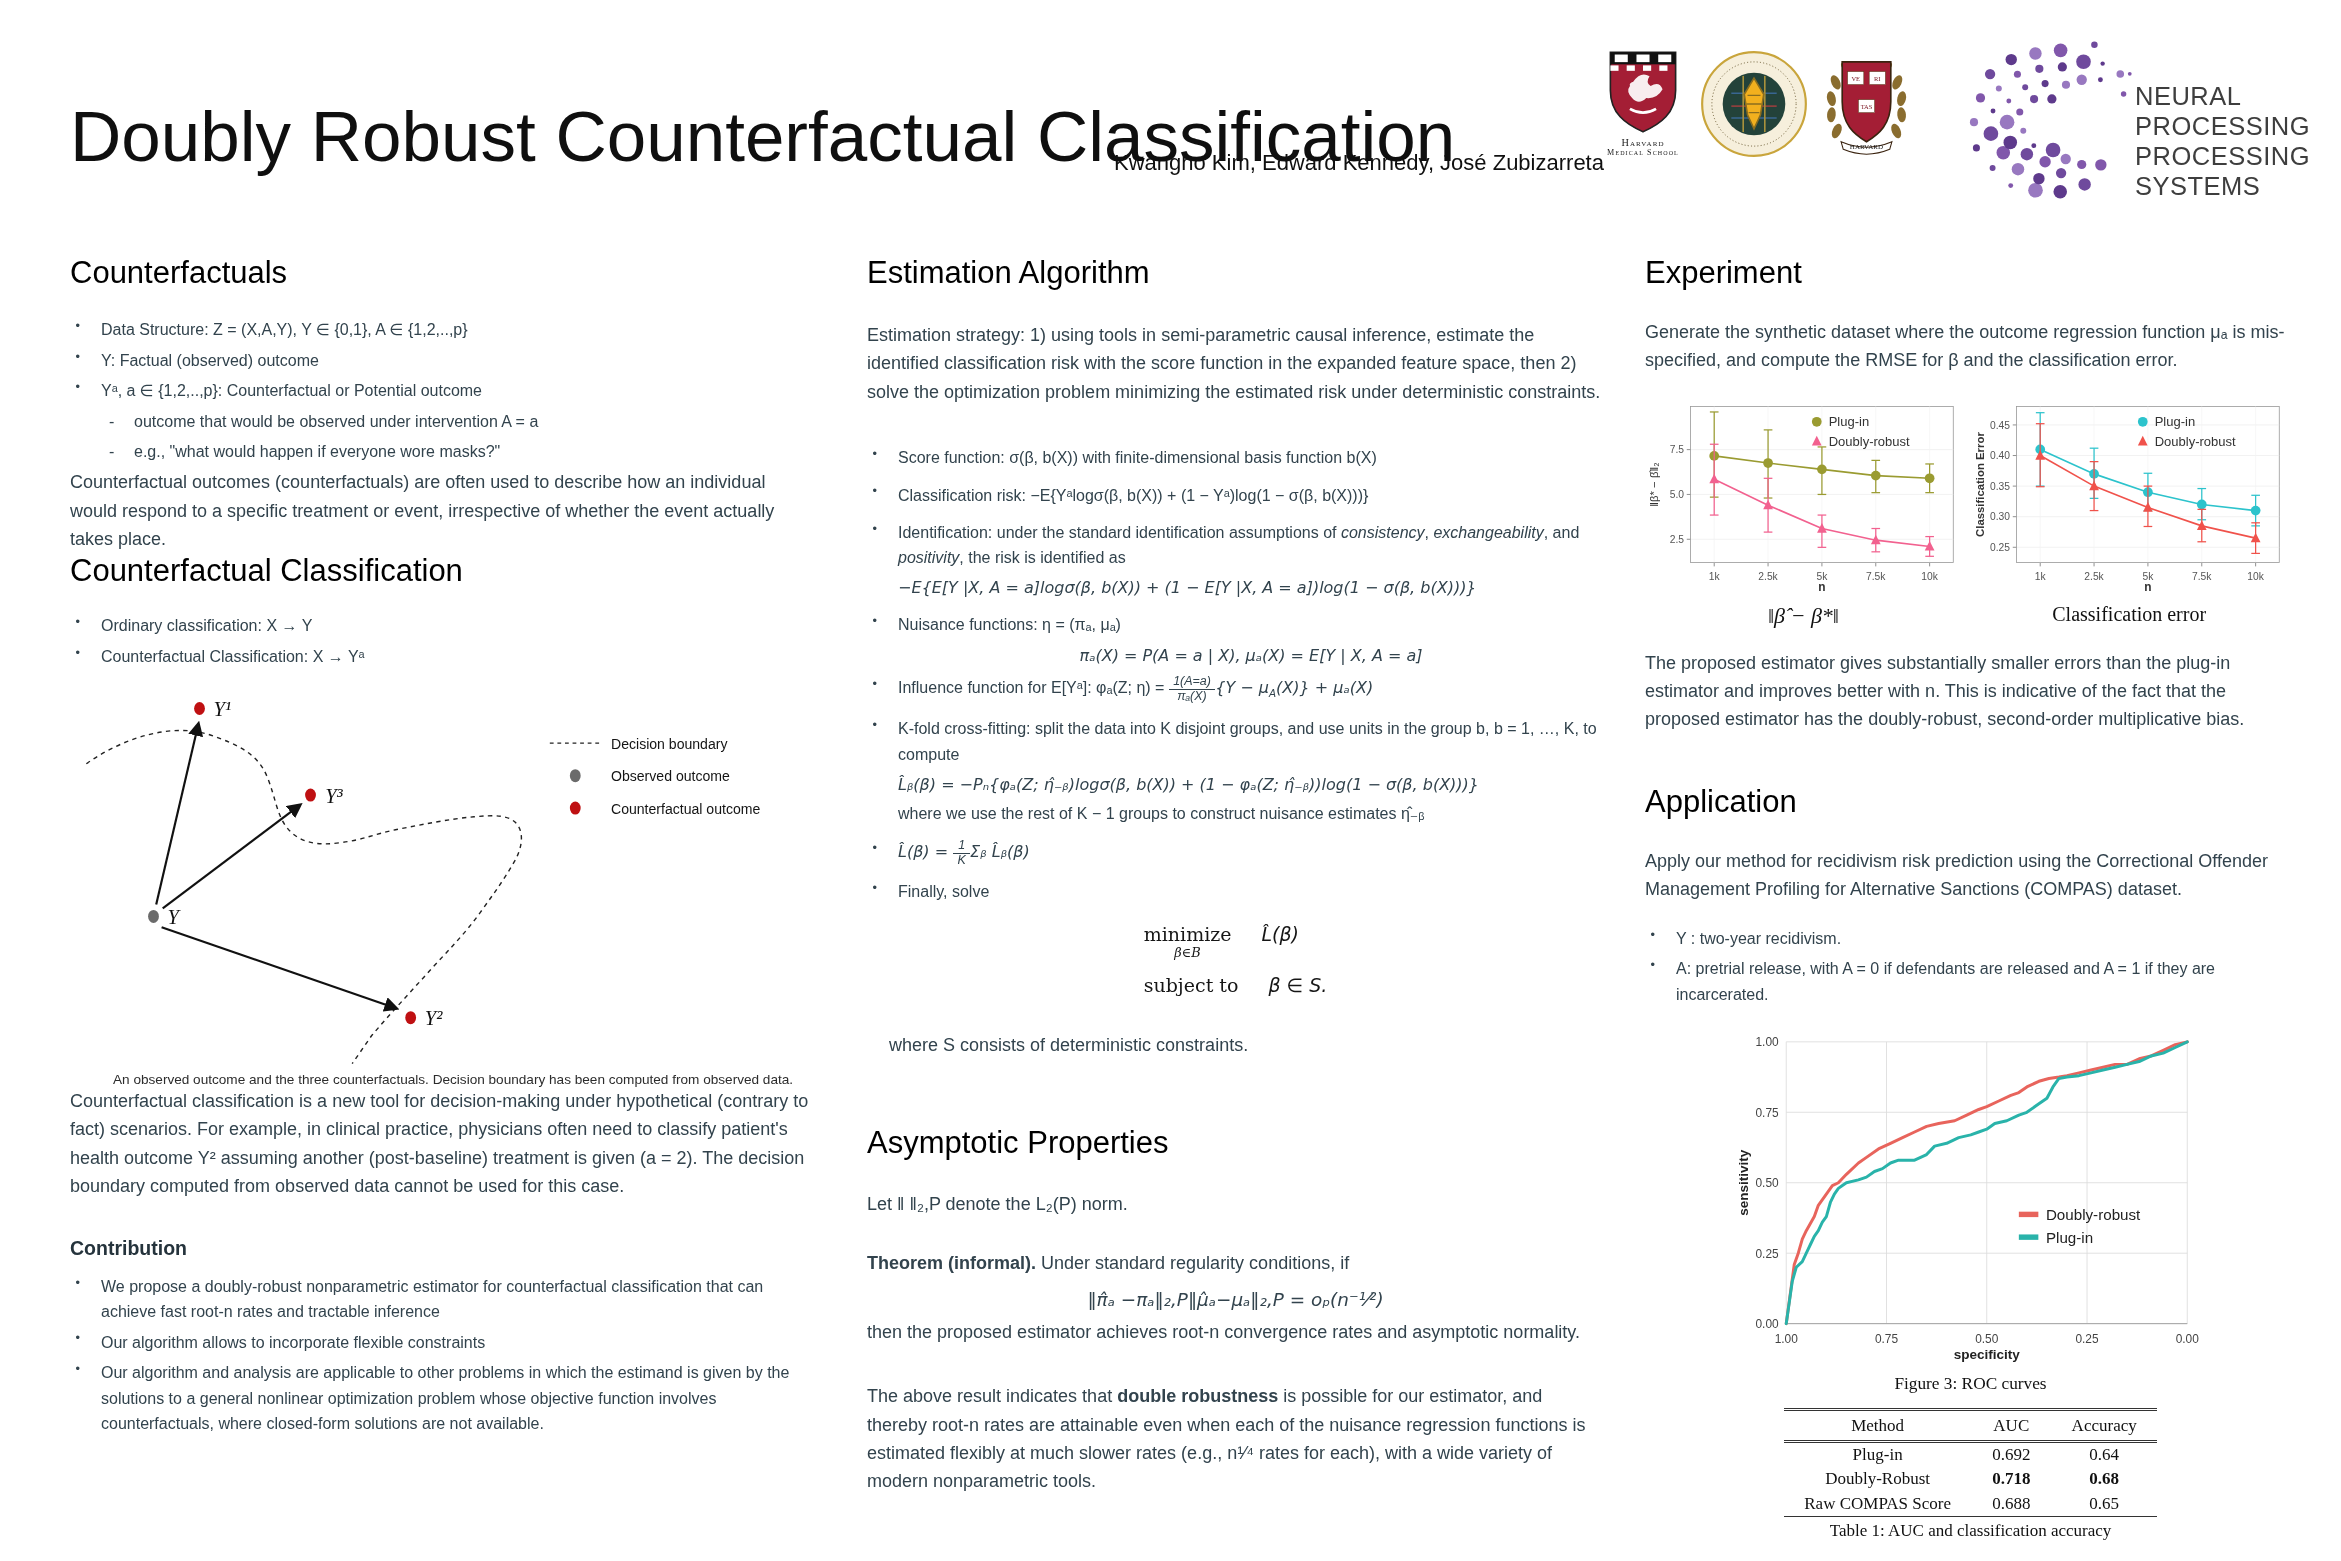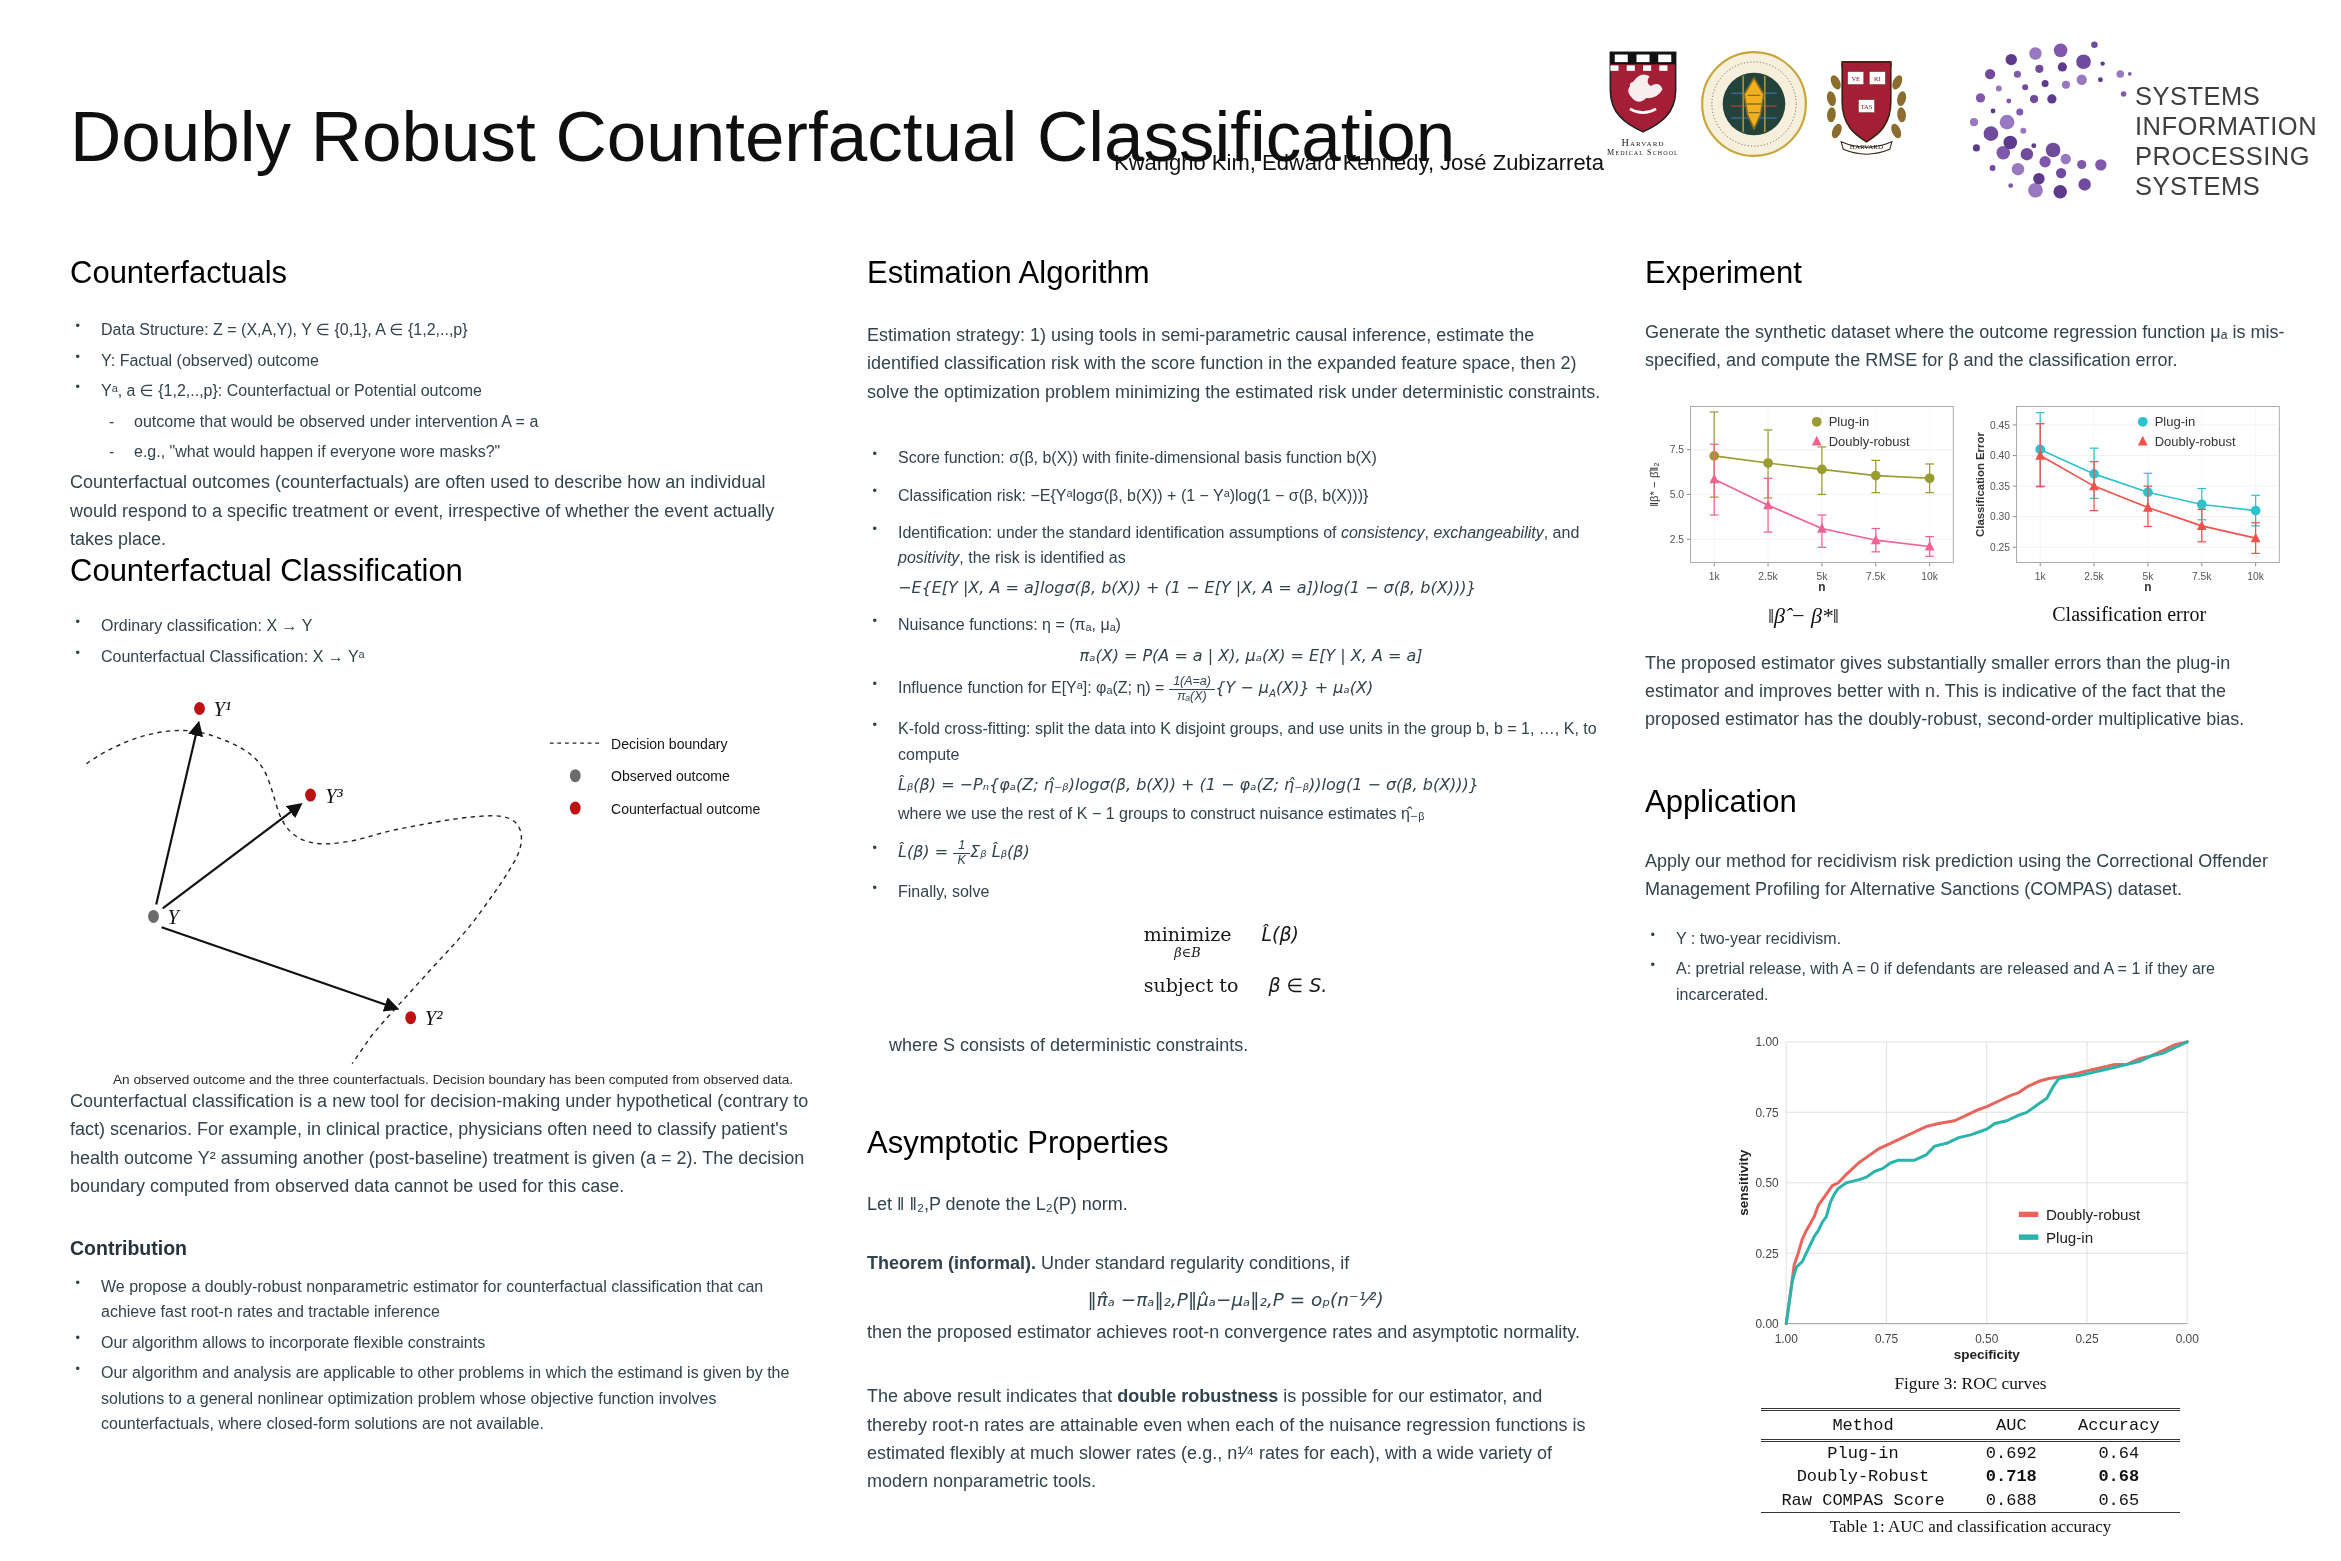--- a/index.html
+++ b/index.html
@@ -43,21 +43,21 @@
   .minrow{display:flex;gap:30px;align-items:flex-start;margin-bottom:14px;}
   .minstack .top{display:block;}
   .minstack .minsub{display:block;font-size:0.68em;text-align:center;font-style:italic;}
   .minobj{font-style:italic;font-family:"DejaVu Sans",sans-serif;}
   
   .charts-row{display:flex;gap:8.7px;margin-top:24px;}
   .chart-captions{display:flex;gap:8.7px;margin-top:8.7px;}
   .chart-captions .cap{width:317px;text-align:center;font-family:"Liberation Serif",serif;font-size:20px;color:#111;}
   .roc-wrap{margin-top:24px;text-align:center;}
   .fig-caption{font-family:"Liberation Serif",serif;font-size:17.3px;color:#111;text-align:center;margin-top:5.4px;}
-  table.auc{border-collapse:collapse;margin:14px auto 0 auto;font-family:Liberation Mono, monospace;font-size:17px;color:#111;border-top:3.3px double #333;border-bottom:1.4px solid #333;}
+  table.auc{border-collapse:collapse;margin:14px auto 0 auto;font-family:Liberation Serif, serif;font-size:17px;color:#111;border-top:3.3px double #333;border-bottom:1.4px solid #333;}
   table.auc th{font-weight:400;border-bottom:3.3px double #333;padding:4.3px 20.6px;}
   table.auc td{padding:2.2px 20.6px;text-align:center;}
   table.auc td.b{font-weight:700;}
   .tab-caption{font-family:"Liberation Serif",serif;font-size:17px;color:#111;text-align:center;margin-top:4.3px;}
 </style>
 </head>
 <body>
 
 <div class="abs" id="poster-title">Doubly Robust Counterfactual Classification</div>
 <div class="abs" id="poster-authors">Kwangho Kim, Edward Kennedy, José Zubizarreta</div>
@@ -168,21 +168,21 @@
     <circle cx="180.8" cy="219.4" r="13.5" fill="#6f4a9d"></circle>
     <circle cx="310.8" cy="116.0" r="5" fill="#8157ab"></circle>
     <circle cx="304.7" cy="79.2" r="7" fill="#9878c0"></circle>
     <circle cx="272.2" cy="60.1" r="4" fill="#5e3a8c"></circle>
     <circle cx="257.0" cy="25.5" r="6" fill="#6f4a9d"></circle>
     <circle cx="322.2" cy="79.0" r="3.5" fill="#8157ab"></circle>
     <circle cx="231.3" cy="-5.8" r="4.5" fill="#9878c0"></circle>
     <circle cx="333.0" cy="126.9" r="3" fill="#5e3a8c"></circle>
   </svg>
 <div class="abs" id="neurips-text">
-  <div>SYSTEMS INFORMATION</div>
+  <div>NEURAL PROCESSING</div>
   <div>PROCESSING SYSTEMS</div>
 </div>
 
 <div class="col" id="col-left">
   <h2 class="sec">Counterfactuals</h2>
   <ul class="bul">
     <li>Data Structure: Z = (X,A,Y), Y ∈ {0,1}, A ∈ {1,2,..,p}</li>
     <li>Y: Factual (observed) outcome</li>
     <li>Yᵃ, a ∈ {1,2,..,p}: Counterfactual or Potential outcome</li>
     <li class="sub">outcome that would be observed under intervention A = a</li>

